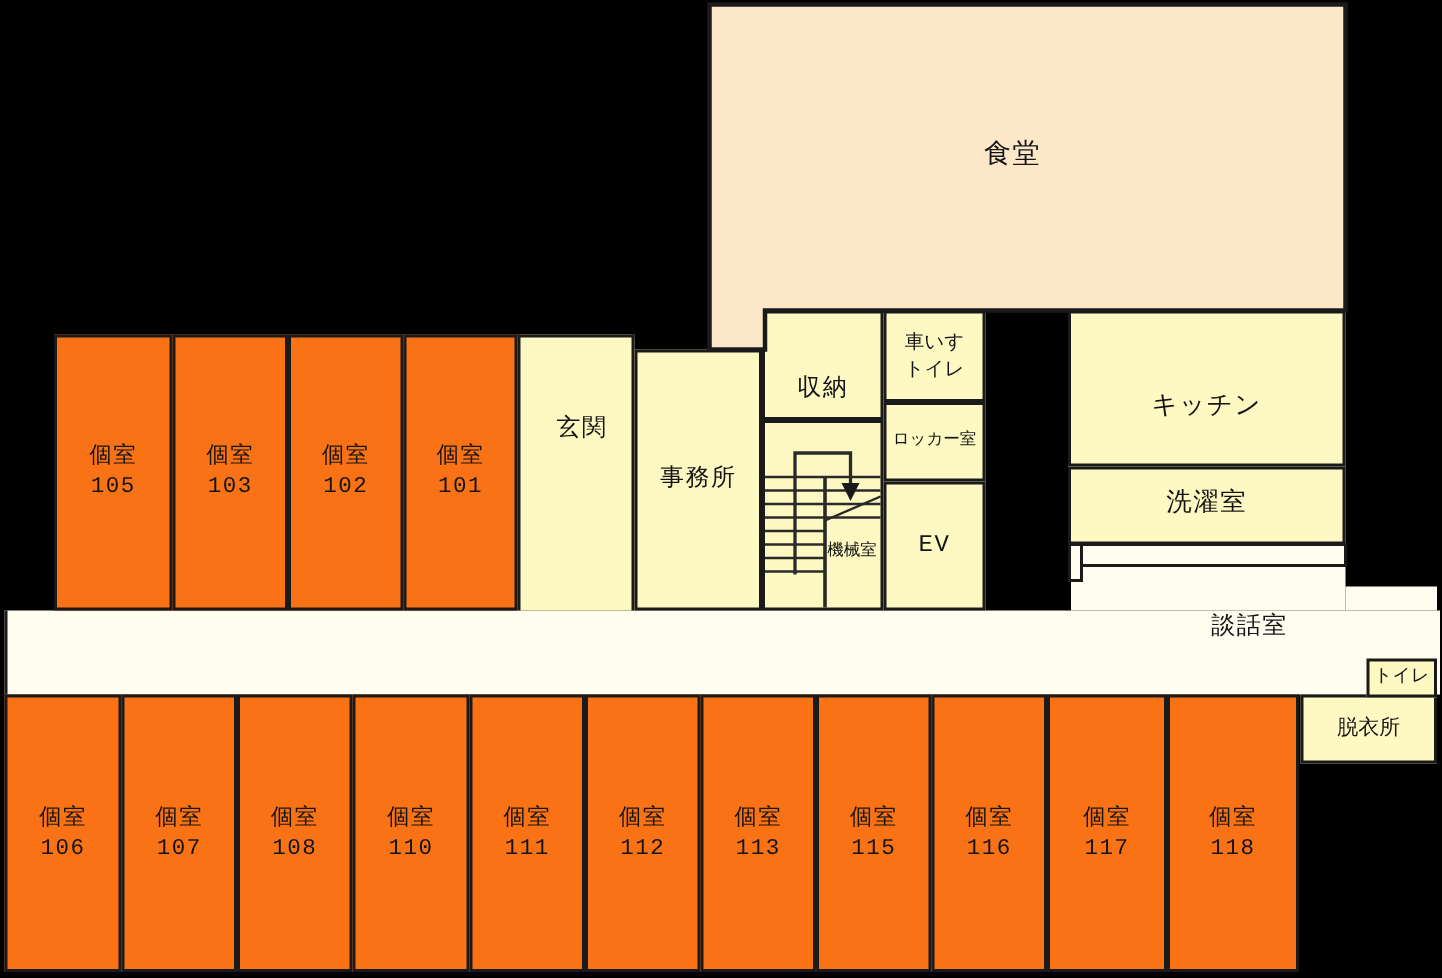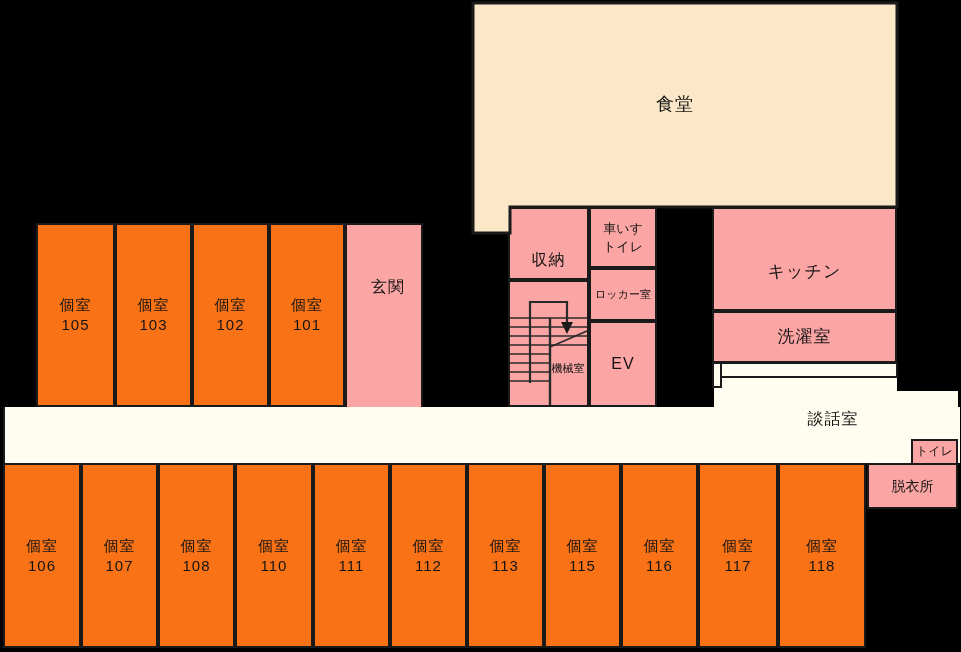--- a/index.html
+++ b/index.html
@@ -2,28 +2,28 @@
 <html><head>
 <meta charset="utf-8">
 <style>
   html,body { margin:0; padding:0; background:#000; }
   #canvas {
     position:relative; width:961px; height:652px; background:#000000;
     font-family:"Liberation Sans","DejaVu Sans",sans-serif; overflow:hidden;
   }
   .room {
     position:absolute; box-sizing:border-box;
-    border:2px solid #1a1a1a; background:#fca5a5;
+    border:2px solid #1a1a1a; background:#fef9c3;
     display:flex; align-items:center; justify-content:center;
   }
   .blue { background:#f97316; }
   .floor { position:absolute; background:#FFFDF0; }
   .lbl {
     white-space:pre-line; text-align:center; color:#141414;
-    line-height:1.32; font-size:15px; letter-spacing:1px;
+    line-height:1.32; font-size:15px; letter-spacing:1px;font-family:Liberation Mono, monospace;
   }
   .abs-label {
     position:absolute; display:flex; align-items:center; justify-content:center;
     z-index:6; color:#141414;
   }
   svg.overlay { position:absolute; left:0; top:0; z-index:5; pointer-events:none; }
 </style>
 </head>
 <body>
 
@@ -48,20 +48,23 @@
     </div>
   <div class="room blue" style="left:192px; top:223px; width:77px; height:184px;">
     <span class="lbl">個室
 102</span>
     </div>
   <div class="room blue" style="left:269px; top:223px; width:76px; height:184px;">
     <span class="lbl">個室
 101</span>
     </div>
 
+  <div class="room" style="left:423px; top:233px; width:85px; height:174px;">
+    <span class="lbl" style="font-size:16px;">事務所</span>
+    </div>
 
   <div class="room" style="left:508px; top:207px; width:81px; height:73px;">
     <span class="lbl" style="font-size:16px;margin-top:32px;">収納</span>
     </div>
   <div class="room" style="left:508px; top:280px; width:81px; height:127px;"></div>
   <div class="room" style="left:589px; top:207px; width:68px; height:61px;">
     <span class="lbl" style="font-size:13px; letter-spacing:0;">車いす
 トイレ</span>
     </div>
   <div class="room" style="left:589px; top:268px; width:68px; height:53px;">

